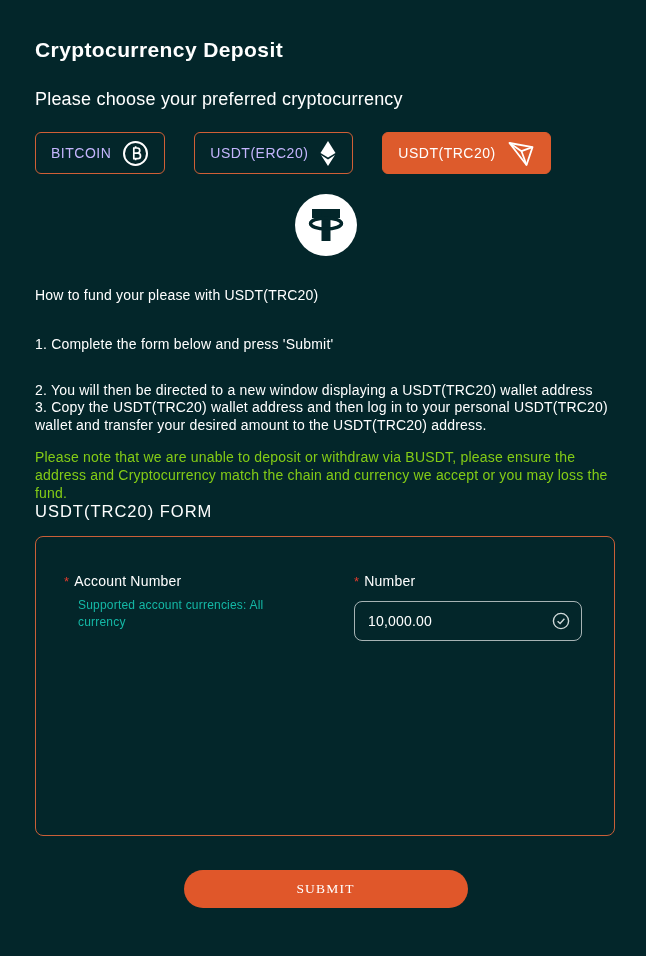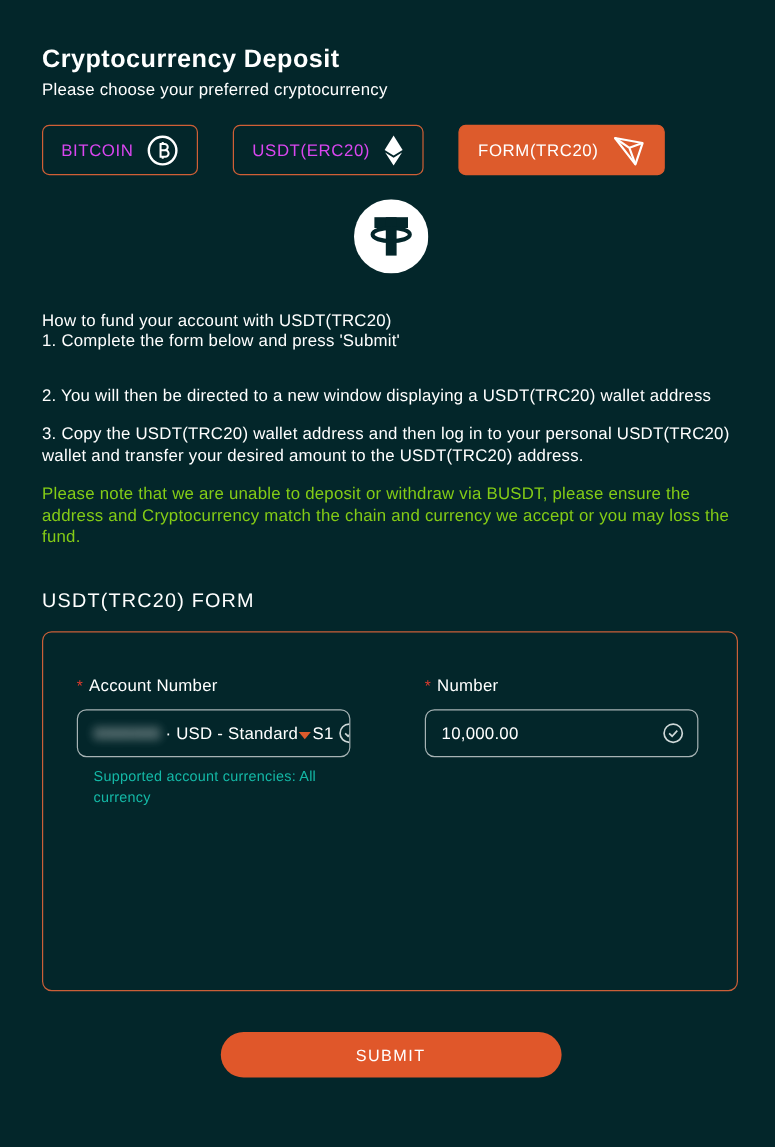--- a/index.html
+++ b/index.html
@@ -8,43 +8,43 @@
     position:relative;
     width:646px; height:956px;
     background:#03262a;
     color:#ffffff;
     font-family:"Liberation Sans", sans-serif;
     padding:38px 30px 0 35px;
     overflow:hidden;
     letter-spacing:0.2px;
   }
   .title { font-size:21px; font-weight:bold; letter-spacing:0.4px; }
-  .subtitle { font-size:14px; margin-top:4px; }
+  .subtitle { font-size:18px; margin-top:27px; }
 
   .crypto-row { display:flex; gap:29px; margin-top:22px; }
   .crypto-btn {
     height:42px; padding:0 15px;
     display:flex; align-items:center; gap:11px;
     border:1px solid #d05f36; border-radius:6px;
-    color:#d946ef; font-size:14px; letter-spacing:0.5px;
+    color:#c4b5fd; font-size:14px; letter-spacing:0.5px;
     background:transparent; cursor:pointer;
   }
   .crypto-btn.selected { background:#dd5b2c; border-color:#dd5b2c; color:#ffffff; }
   .coin-icon { display:flex; align-items:center; }
 
   .tether-wrap { display:flex; justify-content:center; margin-top:20px; }
 
   .howto { font-size:14px; margin-top:31px; }
   .step { font-size:14px; line-height:17.5px; }
-  .step-1 { }
+  .step-1 { margin-top:33px; }
   .step-2 { margin-top:28px; }
-  .step-3 { margin-top:15px; max-width:585px; }
+  .step-3 { max-width:585px; }
   .warning { margin-top:14px; font-size:14px; line-height:18px; color:#84cc16; max-width:575px; }
 
-  .form-heading { margin-top:36px; font-size:16.5px; letter-spacing:1px; }
+  .form-heading { font-size:16.5px; letter-spacing:1px; }
 
   .form-card {
     margin-top:15px; width:580px; height:300px;
     border:1px solid #ca5f38; border-radius:8px;
     padding:36px 28px 0 28px;
   }
   .form-grid { display:grid; grid-template-columns:228px 228px; column-gap:62px; }
   .field-label { font-size:14px; display:flex; align-items:baseline; }
   .req-mark { color:#e23b2e; margin-right:5px; font-size:13px; }
   .input {
@@ -62,21 +62,21 @@
   }
   .check-wrap { margin-left:auto; display:flex; align-items:center; flex:0 0 auto; padding-left:4px; }
   .hint { font-size:12px; line-height:16.5px; margin-top:8px; padding-left:14px; max-width:215px; color:#14b8a6; }
   .notes-group { margin-top:40px; }
   .notes-input { margin-top:12px; }
 
   .submit-row { display:flex; justify-content:center; margin-top:34px; }
   .submit-btn {
     width:284px; height:38px; border:none; border-radius:19px;
     background:#e0572a; color:#ffffff;
-    font-family:Liberation Sans, sans-serif;
+    font-family:Liberation Serif, serif;
     font-size:13.5px; letter-spacing:1.2px;
     display:flex; align-items:center; justify-content:center; cursor:pointer;
   }
   svg { display:block; }
 </style>
 </head>
 <body>
 
 <div class="page">
 
@@ -99,69 +99,57 @@
       <span>USDT(ERC20)</span>
       <span class="coin-icon">
         <svg width="18" height="27" viewBox="0 0 18 27">
           <polygon points="9,1 16.5,13 9,17.5 1.5,13" fill="#ffffff"></polygon>
           <polygon points="9,19.5 16,15 9,26 2,15" fill="#ffffff"></polygon>
         </svg>
       </span>
     </button>
 
     <button class="crypto-btn selected">
-      <span>FORM(TRC20)</span>
+      <span>USDT(TRC20)</span>
       <span class="coin-icon">
         <svg width="28" height="27" viewBox="0 0 28 27">
           <path d="M2.5 3 L25.5 7.2 L19.5 25 Z" fill="none" stroke="#ffffff" stroke-width="1.8" stroke-linejoin="round"></path>
           <path d="M2.5 3 L14.5 11.2 M25.5 7.2 L14.5 11.2 M19.5 25 L14.5 11.2" fill="none" stroke="#ffffff" stroke-width="1.8" stroke-linejoin="round"></path>
         </svg>
       </span>
     </button>
 
   </div>
 
   <div class="tether-wrap">
     <svg width="62" height="62" viewBox="0 0 62 62">
       <circle cx="31" cy="31" r="31" fill="#ffffff"></circle>
       <rect x="17" y="15" width="28" height="9" fill="#03262a"></rect>
       <rect x="26.5" y="15" width="9" height="32" fill="#03262a"></rect>
       <ellipse cx="31" cy="29.5" rx="15.5" ry="5.5" fill="none" stroke="#03262a" stroke-width="3.4"></ellipse>
     </svg>
   </div>
 
-  <div class="howto">How to fund your account with USDT(TRC20)</div>
+  <div class="howto">How to fund your please with USDT(TRC20)</div>
 
   <p class="step step-1">1. Complete the form below and press 'Submit'</p>
   <p class="step step-2">2. You will then be directed to a new window displaying a USDT(TRC20) wallet address</p>
   <p class="step step-3">3. Copy the USDT(TRC20) wallet address and then log in to your personal USDT(TRC20) wallet and transfer your desired amount to the USDT(TRC20) address.</p>
 
   <p class="warning">Please note that we are unable to deposit or withdraw via BUSDT, please ensure the address and Cryptocurrency match the chain and currency we accept or you may loss the fund.</p>
 
   <div class="form-heading">USDT(TRC20) FORM</div>
 
   <div class="form-card">
     <div class="form-grid">
 
       <div>
         <div class="field-label">
           <span class="req-mark">*</span>
           <span>Account Number</span>
-        </div>
-        <div class="input">
-          <span class="redacted">0000000</span>
-          <span>· USD - Standard</span>
-          <span class="select-caret"></span>
-          <span>S1</span>
-          <span class="check-wrap">
-            <svg width="18" height="18" viewBox="0 0 18 18">
-              <circle cx="9" cy="9" r="7.6" fill="none" stroke="#cfd8d8" stroke-width="1.4"></circle>
-              <polyline points="5.6,9.2 8.1,11.5 12.4,6.8" fill="none" stroke="#cfd8d8" stroke-width="1.4"></polyline>
-            </svg>
-          </span>
         </div>
         <div class="hint">Supported account currencies: All currency</div>
 
       </div>
 
       <div>
         <div class="field-label">
           <span class="req-mark">*</span>
           <span>Number</span>
         </div>

